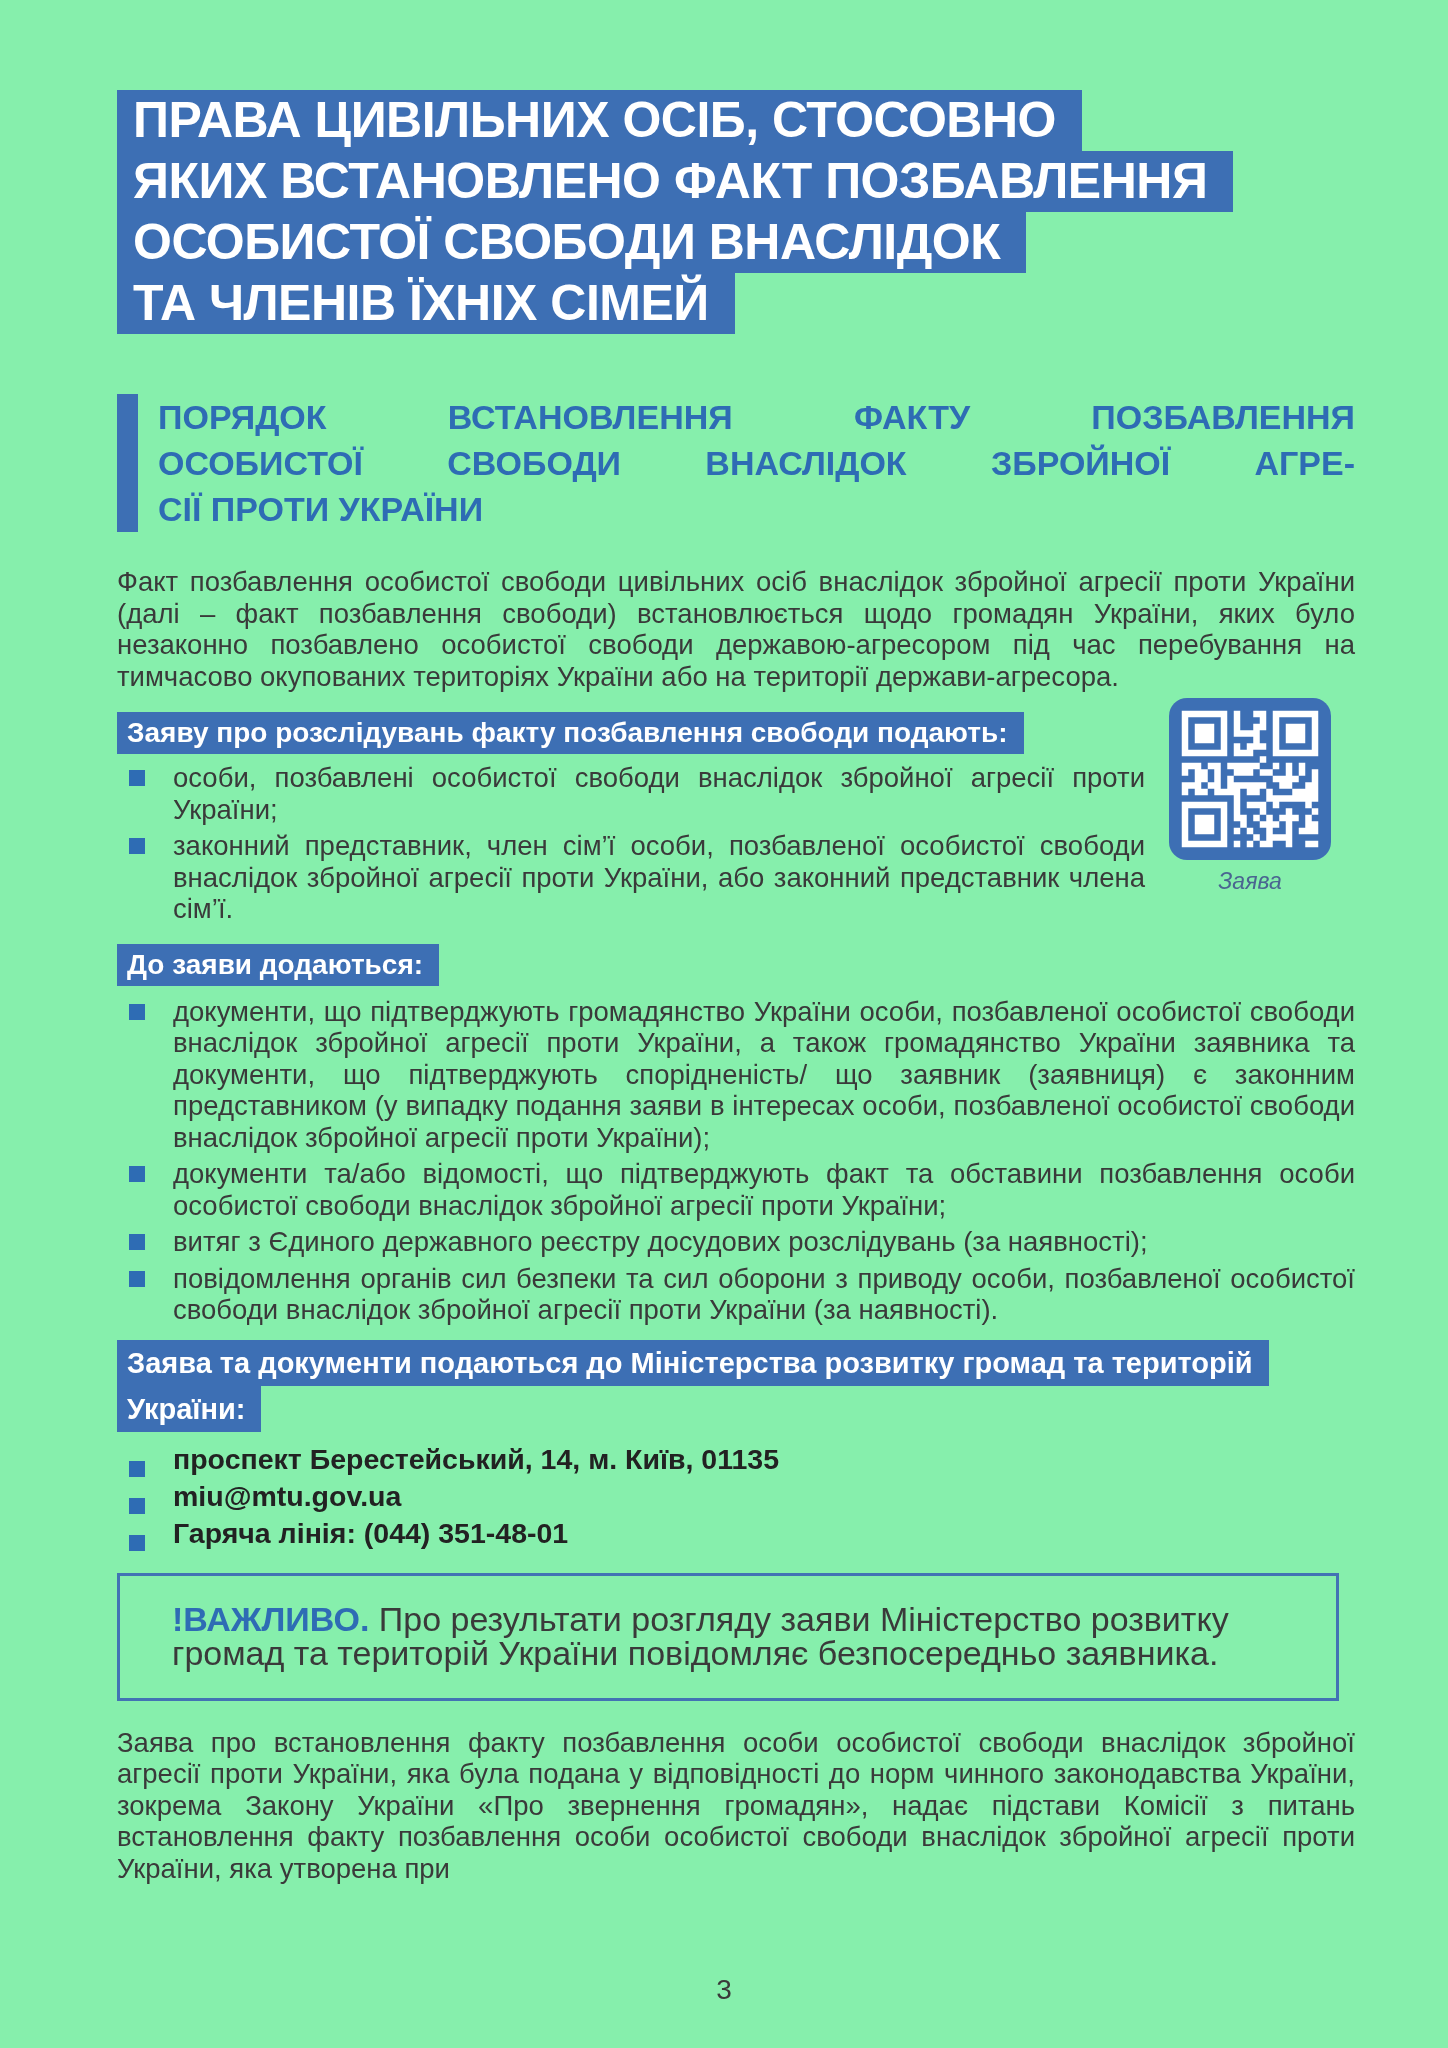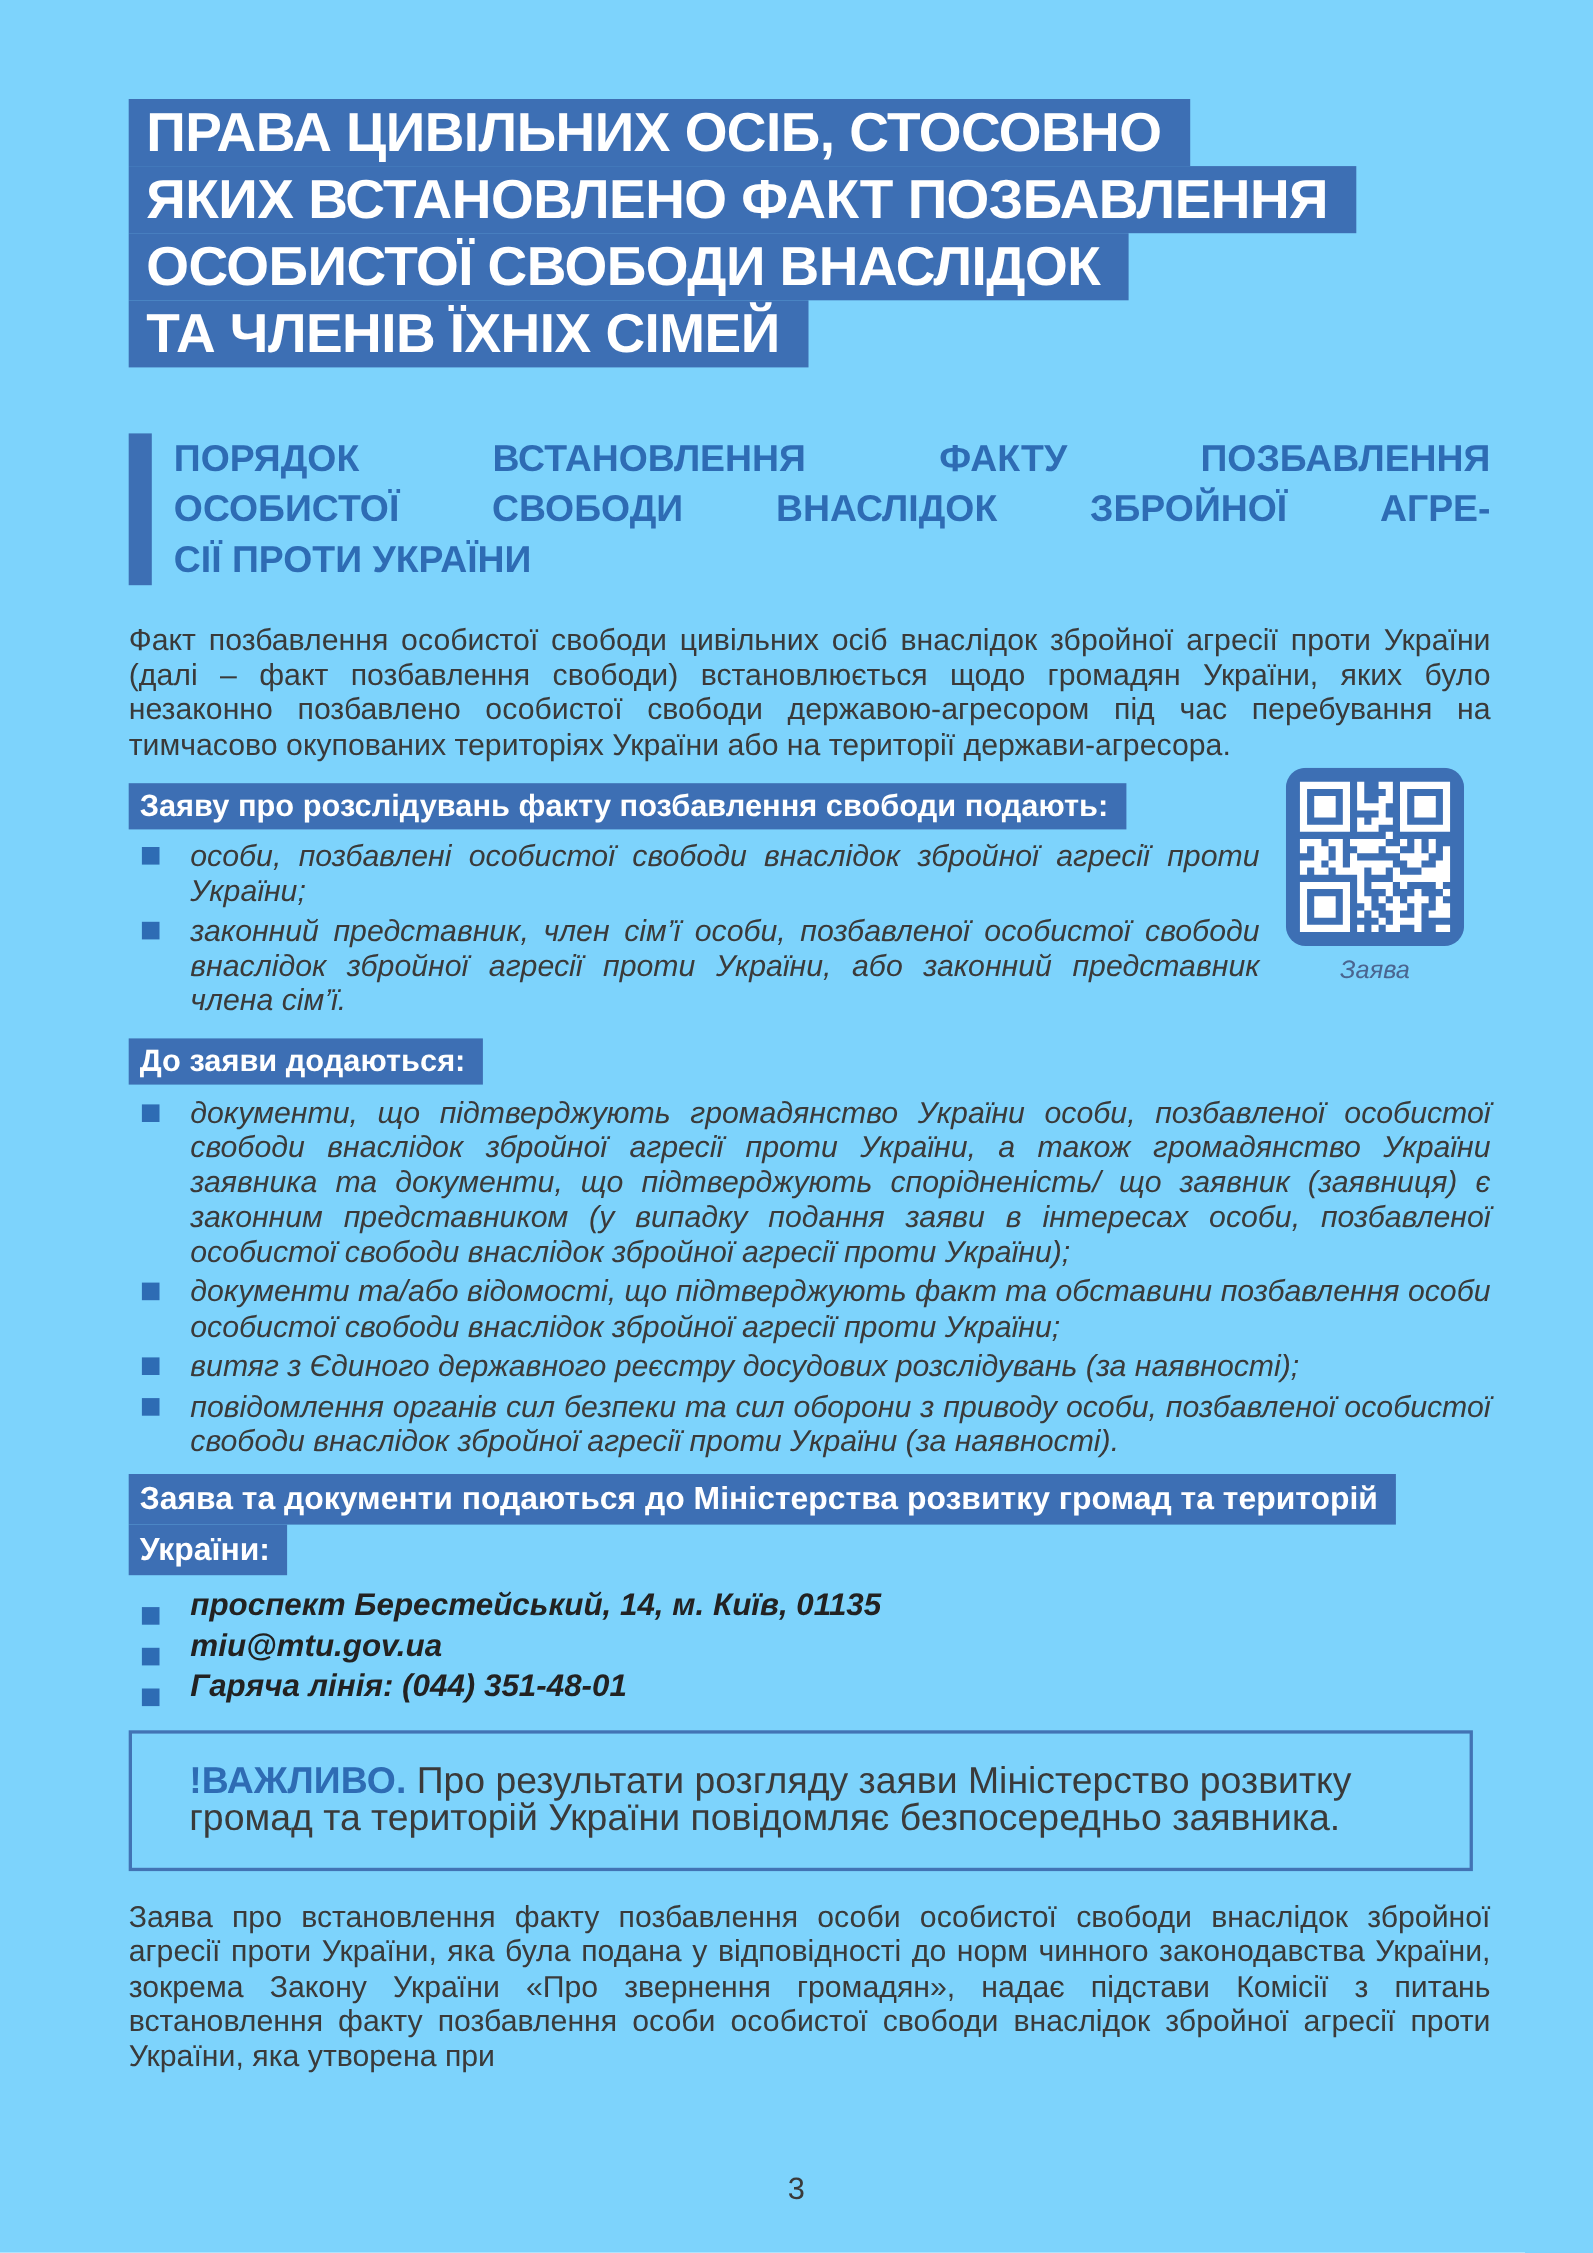--- a/index.html
+++ b/index.html
@@ -1,19 +1,19 @@
 <!DOCTYPE html>
 <html lang="uk"><head>
 <meta charset="utf-8">
 <style>
   html,body{margin:0;padding:0;background:#ffffff;}
   .page{
     position:relative;
     width:1448px;height:2048px;
-    background:#7dd3fc;
+    background:#86efac;
     font-family:"Liberation Sans", sans-serif;
     color:#3a3a3a;
     overflow:hidden;
   }
   .content{padding:0 93px 0 117px;}
 
   
   .title-block{padding-top:90px;}
   .title-line-row{height:61px;}
   .title-line{
@@ -35,21 +35,21 @@
 
   .hl-bar{
     display:inline-block;background:#3d6fb4;color:#ffffff;
     font-weight:bold;font-size:28px;line-height:42px;
     padding:0 16px 0 10px;white-space:nowrap;
   }
 
   ul.bullets{list-style:none;margin:8px 0 0 0;padding:0;}
   ul.bullets li{display:flex;margin-bottom:5px;}
   .sq{flex:none;width:16px;height:16px;background:#2e6cb4;margin:8px 28px 0 12px;}
-  .li-text{flex:1;font-size:27.5px;line-height:31.5px;text-align:justify;font-style:italic;}
+  .li-text{flex:1;font-size:27.5px;line-height:31.5px;text-align:justify;}
 
   
   .submit-wrap{display:flex;margin-top:20px;}
   .submit-left{flex:1;min-width:0;}
   .submit-right{flex:none;width:186px;padding-left:24px;padding-top:-12px;}
   .qr-box{width:162px;height:162px;margin-top:-14px;}
   .qr-caption{
     width:162px;text-align:center;margin-top:8px;
     font-style:italic;font-size:23px;color:#4a6590;
   }

